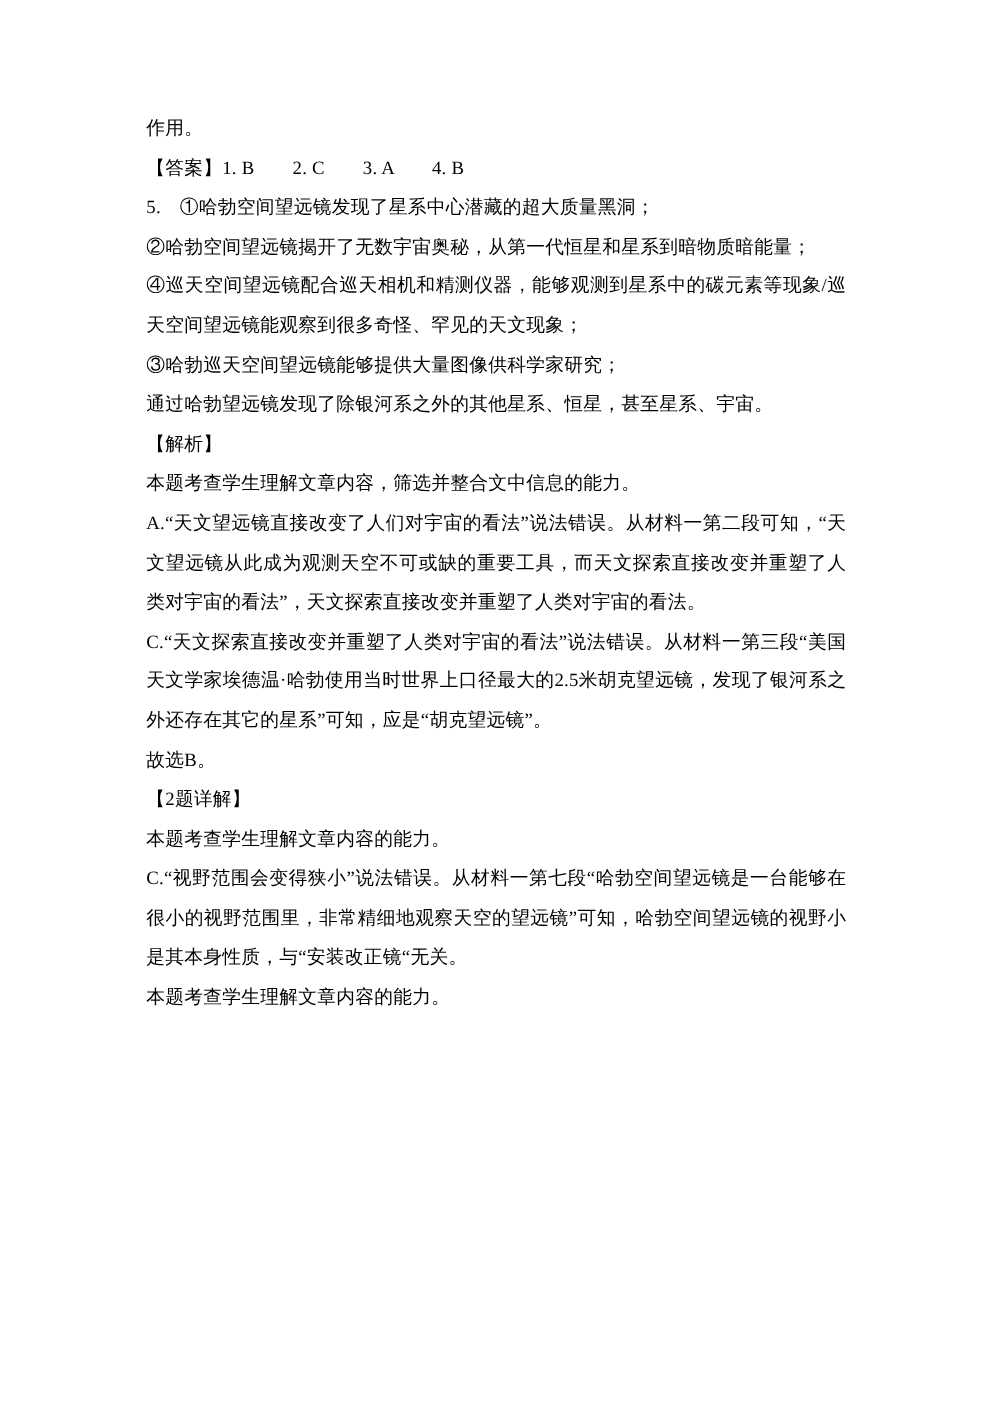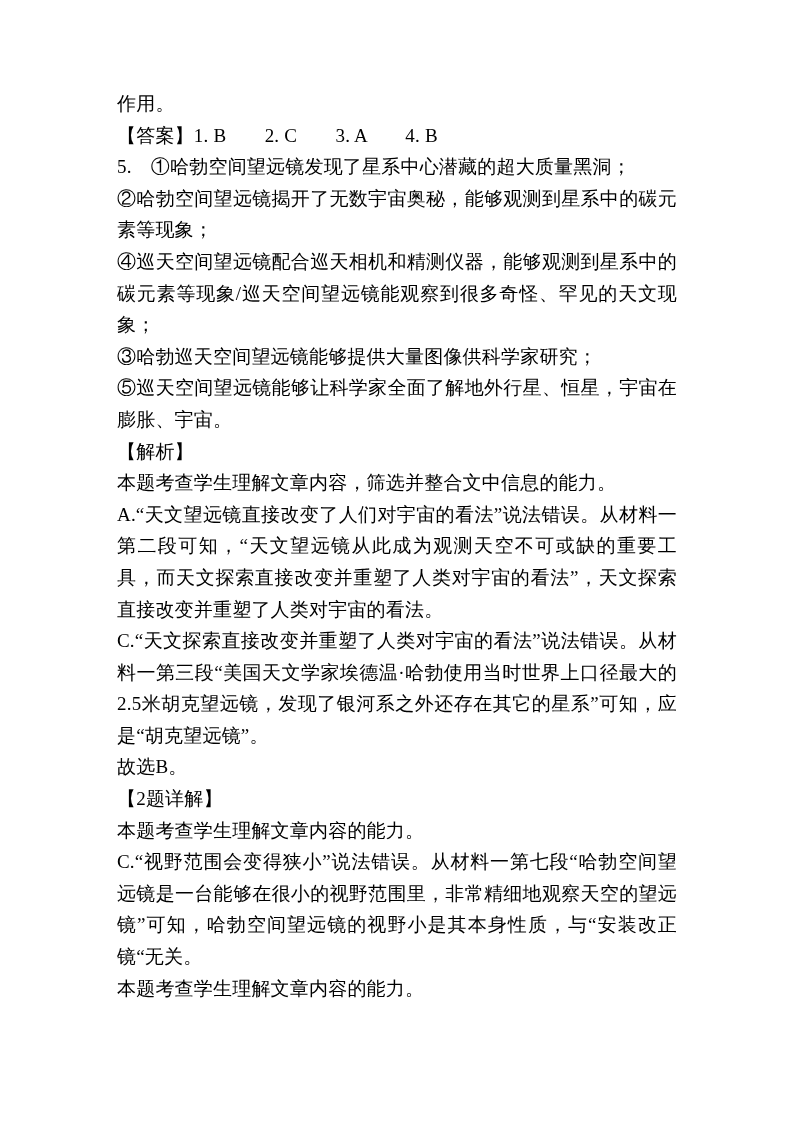--- a/index.html
+++ b/index.html
@@ -9,43 +9,43 @@
   }
   .page {
     position: relative;
     width: 794px;
     height: 1123px;
     box-sizing: border-box;
     background: #ffffff;
     color: #000000;
     padding: 88px 117px 0 117px;
     font-family: "Liberation Serif", "DejaVu Serif", serif;
-    font-size: 19px;
+    font-size: 15px;
     line-height: 31.6px;
     overflow: hidden;
   }
   .para {
     margin: 0;
     padding: 0;
     text-align: justify;
     letter-spacing: 0.2px;
     word-break: break-all;
   }
 </style>
 </head>
 <body>
 
 <div class="page">
   <p class="para">作用。</p>
   <p class="para">【答案】1. B　　2. C　　3. A　　4. B</p>
   <p class="para">5.　①哈勃空间望远镜发现了星系中心潜藏的超大质量黑洞；</p>
-  <p class="para">②哈勃空间望远镜揭开了无数宇宙奥秘，能够观测到星系中的碳元素等现象；</p>
+  <p class="para">②哈勃空间望远镜揭开了无数宇宙奥秘，从第一代恒星和星系到暗物质暗能量；</p>
   <p class="para">④巡天空间望远镜配合巡天相机和精测仪器，能够观测到星系中的碳元素等现象/巡天空间望远镜能观察到很多奇怪、罕见的天文现象；</p>
   <p class="para">③哈勃巡天空间望远镜能够提供大量图像供科学家研究；</p>
-  <p class="para">⑤巡天空间望远镜能够让科学家全面了解地外行星、恒星，宇宙在膨胀、宇宙。</p>
+  <p class="para">通过哈勃望远镜发现了除银河系之外的其他星系、恒星，甚至星系、宇宙。</p>
   <p class="para">【解析】</p>
   <p class="para">本题考查学生理解文章内容，筛选并整合文中信息的能力。</p>
   <p class="para">A.“天文望远镜直接改变了人们对宇宙的看法”说法错误。从材料一第二段可知，“天文望远镜从此成为观测天空不可或缺的重要工具，而天文探索直接改变并重塑了人类对宇宙的看法”，天文探索直接改变并重塑了人类对宇宙的看法。</p>
   <p class="para">C.“天文探索直接改变并重塑了人类对宇宙的看法”说法错误。从材料一第三段“美国天文学家埃德温·哈勃使用当时世界上口径最大的2.5米胡克望远镜，发现了银河系之外还存在其它的星系”可知，应是“胡克望远镜”。</p>
   <p class="para">故选B。</p>
   <p class="para">【2题详解】</p>
   <p class="para">本题考查学生理解文章内容的能力。</p>
   <p class="para">C.“视野范围会变得狭小”说法错误。从材料一第七段“哈勃空间望远镜是一台能够在很小的视野范围里，非常精细地观察天空的望远镜”可知，哈勃空间望远镜的视野小是其本身性质，与“安装改正镜“无关。</p>
   <p class="para">本题考查学生理解文章内容的能力。</p>
 </div>

